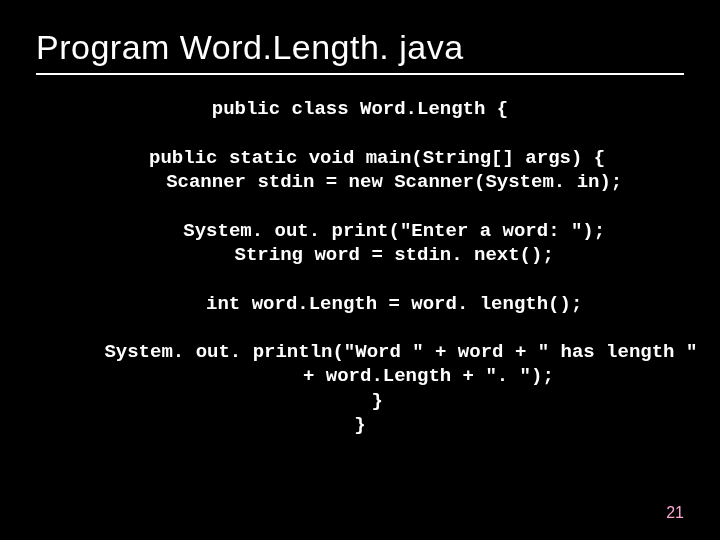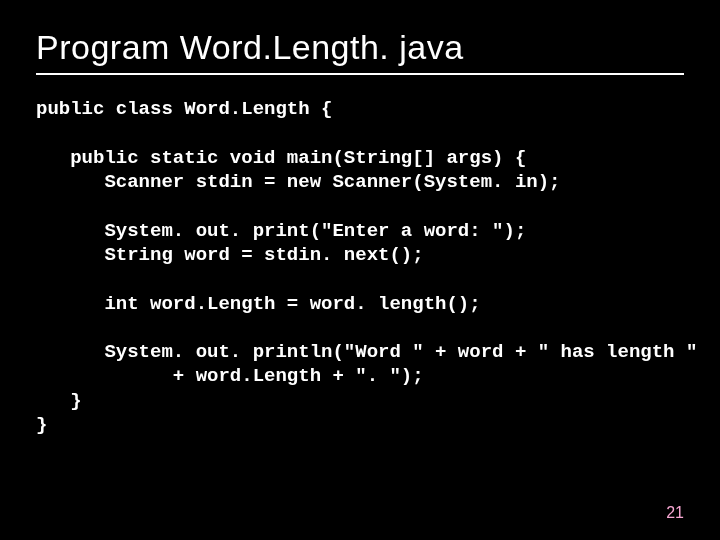--- a/index.html
+++ b/index.html
@@ -33,20 +33,21 @@
     margin: 0 0 22px 0;
     width: 100%;
   }
   .code {
     font-family: "Courier New", Courier, monospace;
     font-size: 19px;
     line-height: 1.28;
     white-space: pre;
     color: #fff;
     font-weight: bold;
+    text-align: center;
   }
   .page-num {
     position: absolute;
     bottom: 18px;
     right: 36px;
     color: #f9a8d4;
     font-size: 16px;
     font-family: Verdana, Arial, sans-serif;
   }
 </style>

